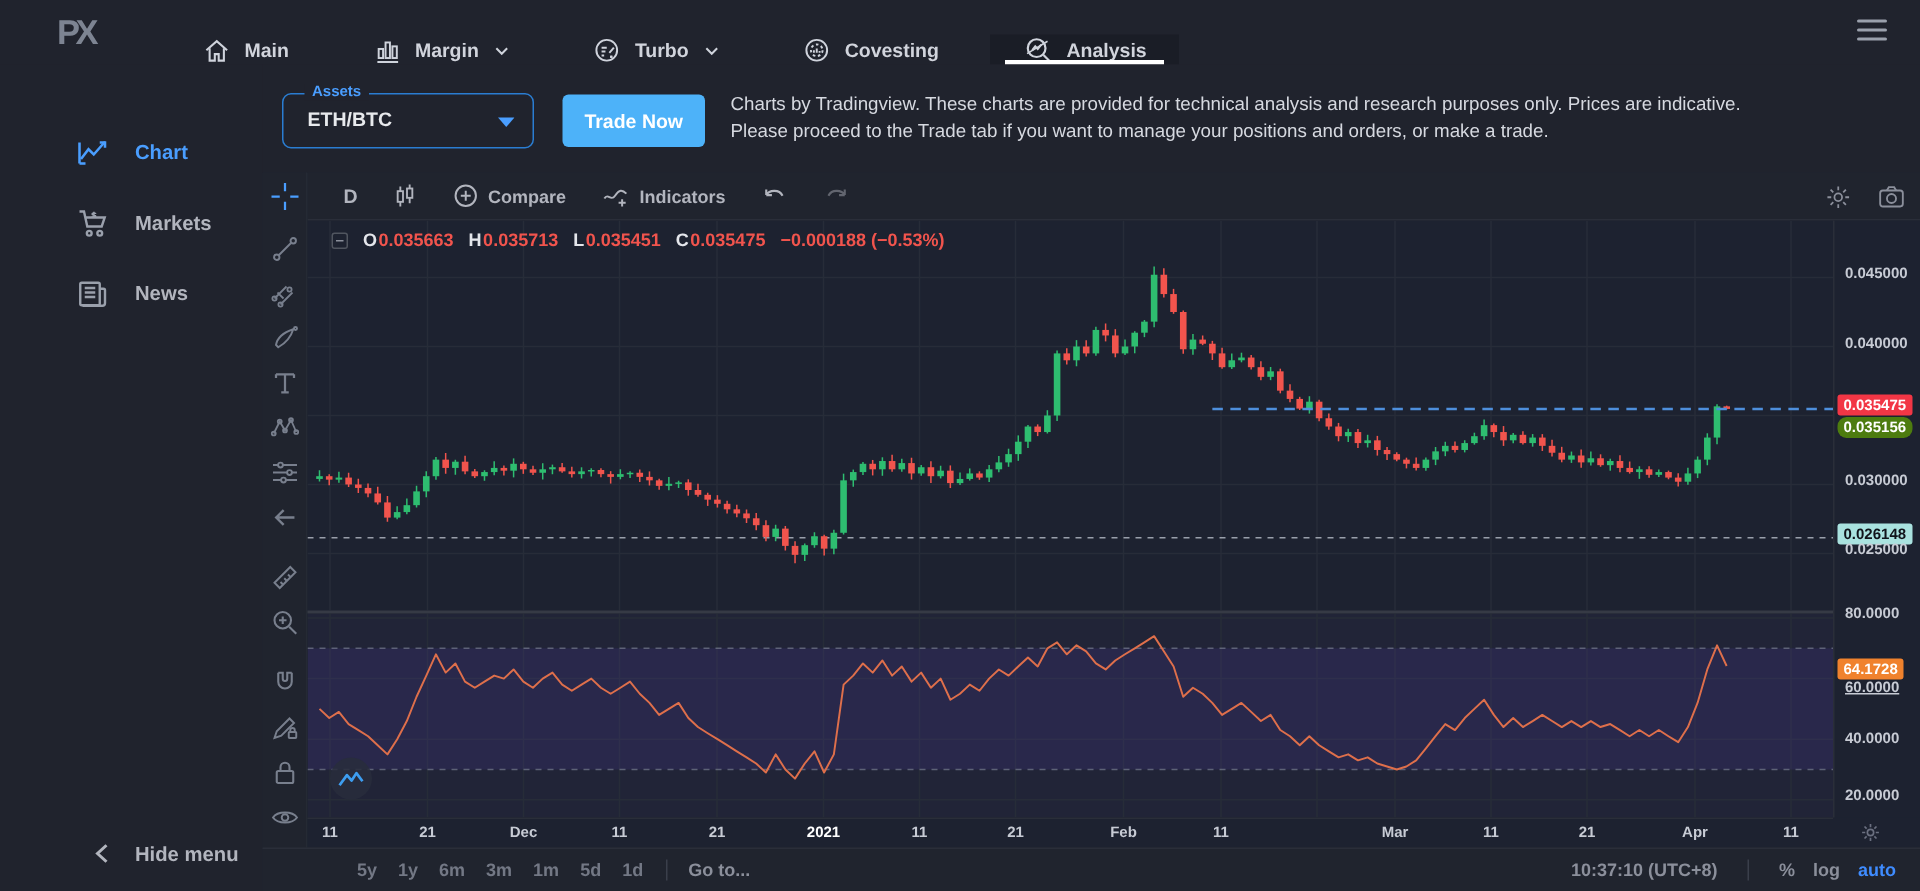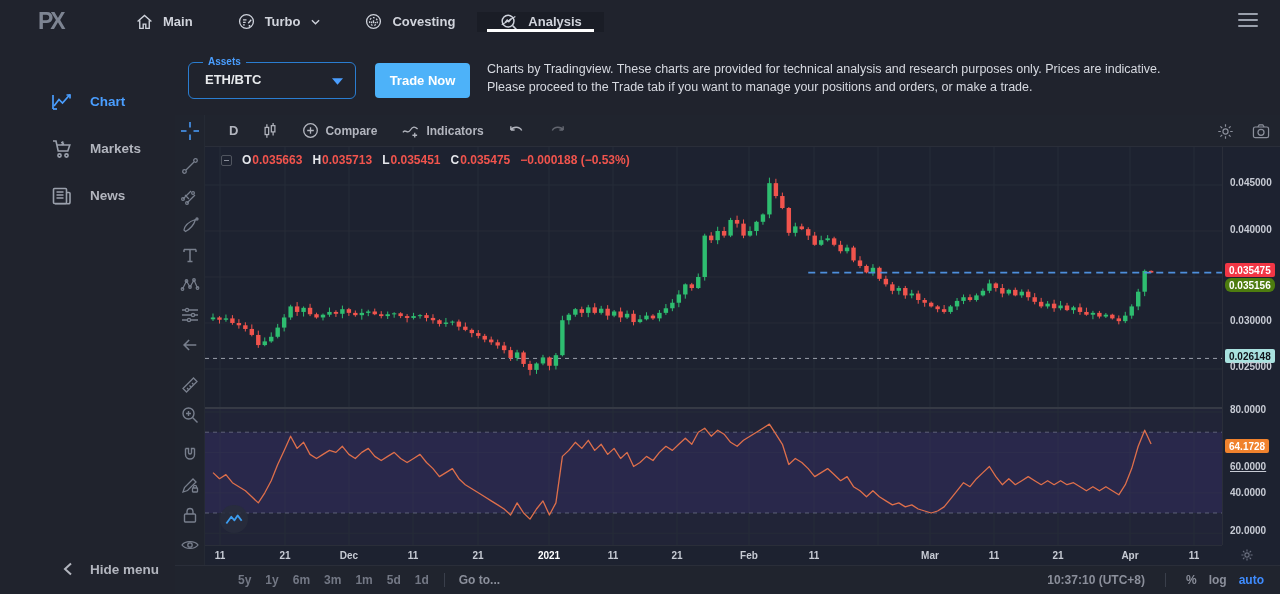--- a/index.html
+++ b/index.html
@@ -8,21 +8,21 @@
 
   
   #topbar { position:absolute; left:0; top:0; width:1280px; height:43px; background:#20232d; display:flex; align-items:stretch; }
   #logo { display:flex; align-items:center; padding-left:38px; width:95px; }
   #logo .px { font-size:23px; font-weight:700; color:#7d8492; letter-spacing:-3px; }
   #sym-block { display:flex; flex-direction:column; justify-content:center; width:105px; }
   .sym-name { font-size:10px; color:#8b8f9b; letter-spacing:.3px; }
   .sym-price-row { display:flex; gap:6px; align-items:baseline; }
   .sym-price { font-size:12px; font-weight:700; color:#e4e6eb; }
   .sym-change { font-size:11px; font-weight:700; color:#26a865; }
-  #nav { display:flex; align-items:center; margin-left:18px; }
+  #nav { display:flex; align-items:flex-end; margin-left:18px;gap:12px; }
   .nav-item { position:relative; display:flex; align-items:center; gap:9px; padding:0 22px; font-size:13px; font-weight:600; color:#d1d4dc; cursor:pointer; }
   .nav-item svg { stroke:#cfd3dc; }
   .nav-item.active { background:#1a1d26; }
   .nav-item.active::after { content:""; position:absolute; left:10px; right:10px; bottom:0; height:3px; background:#fff; }
   .caret { margin-left:2px; }
   #hamburger { position:absolute; right:22px; top:13px; width:20px; cursor:pointer; }
   #hamburger div { height:2px; background:#9aa0ac; margin-bottom:4px; border-radius:1px; }
 
   
   #sidebar { position:absolute; left:0; top:43px; width:175px; height:551px; background:#20232d; }
@@ -100,20 +100,32 @@
   <div id="logo">
       <span class="px">PX</span>
     </div>
   <div id="nav">
     <div class="nav-item">
       <svg width="19" height="19" viewBox="0 0 22 22" fill="none" stroke-width="1.6">
           <path d="M3 11 L11 4 L19 11"></path>
           <path d="M5.5 9.5 V19 H9.5 V14 h3 V19 h4 V9.5"></path>
         </svg>
       <span>Main</span>
+    </div>
+    <div class="nav-item">
+      <svg width="19" height="19" viewBox="0 0 22 22" fill="none" stroke-width="1.5">
+          <rect x="4" y="10" width="3.4" height="7"></rect>
+          <rect x="9.3" y="5" width="3.4" height="12"></rect>
+          <rect x="14.6" y="8" width="3.4" height="9"></rect>
+          <path d="M3 20 h16"></path>
+        </svg>
+      <span>Margin</span>
+      <svg class="caret" width="9" height="6" viewBox="0 0 10 6" fill="none" stroke="#8b8f9b" stroke-width="1.5">
+          <path d="M1 1 L5 5 L9 1"></path>
+        </svg>
     </div>
     <div class="nav-item">
       <svg width="19" height="19" viewBox="0 0 22 22" fill="none" stroke-width="1.5">
           <circle cx="11" cy="11" r="8"></circle>
           <path d="M7 9 h4 M7 12 h3 M7 15 h2"></path>
           <path d="M13 13 l3.5 -4"></path>
           <path d="M14.5 15 v2 M13.5 16 h2"></path>
         </svg>
       <span>Turbo</span>
       <svg class="caret" width="9" height="6" viewBox="0 0 10 6" fill="none" stroke="#8b8f9b" stroke-width="1.5">
@@ -733,21 +745,21 @@
   <div id="axis-col">
       <div class="axlabel" style="top: 30px;">0.045000</div>
       <div class="axlabel" style="top: 77px;">0.040000</div>
       <div class="chip red" style="top: 116px;">0.035475</div>
       <div class="chip blue" style="top: 131px;">0.035156</div>
       <div class="axlabel" style="top: 168px;">0.030000</div>
       <div class="chip cyan" style="top: 202px;">0.026148</div>
       <div class="axlabel" style="top: 214px;">0.025000</div>
       <div class="axlabel" style="top: 257px;">80.0000</div>
       <div class="chip orange" style="top: 292px;">64.1728</div>
-      <div class="axlabel" style="top: 314px; text-decoration: underline;">60.0000</div>
+      <div class="axlabel" style="top: 306px; text-decoration: underline;">60.0000</div>
       <div class="axlabel" style="top: 340px;">40.0000</div>
       <div class="axlabel" style="top: 378px;">20.0000</div>
     </div>
   <div id="time-axis">
       <div class="ttick" style="left: -3px;">11</div>
       <div class="ttick" style="left: 62px;">21</div>
       <div class="ttick" style="left: 126px;">Dec</div>
       <div class="ttick" style="left: 190px;">11</div>
       <div class="ttick" style="left: 255px;">21</div>
       <div class="ttick bold" style="left: 326px;">2021</div>

